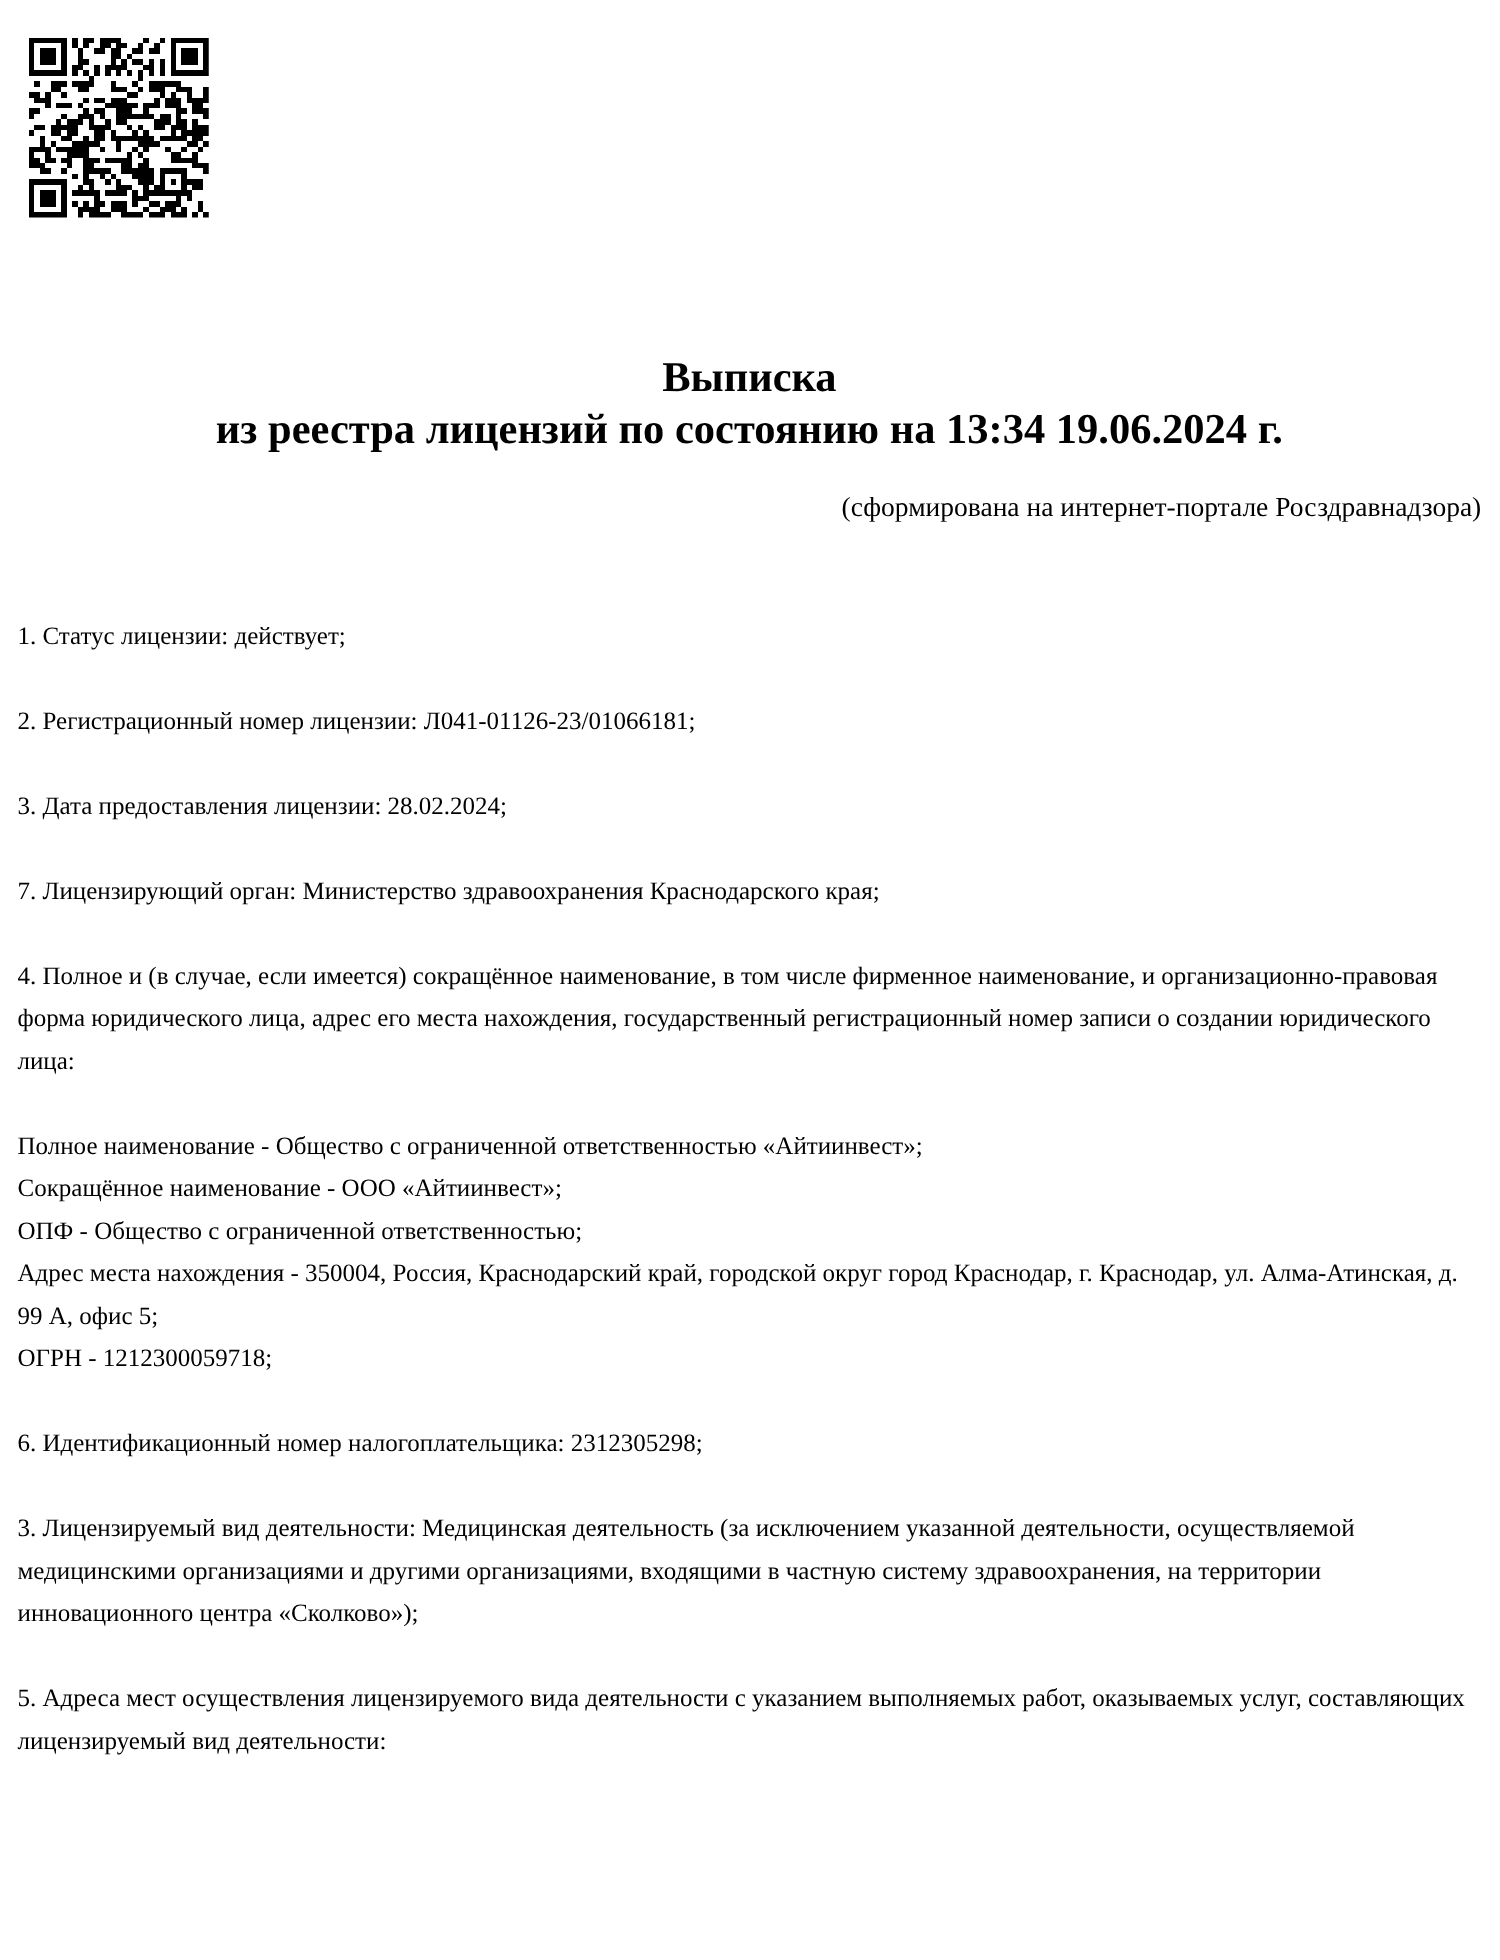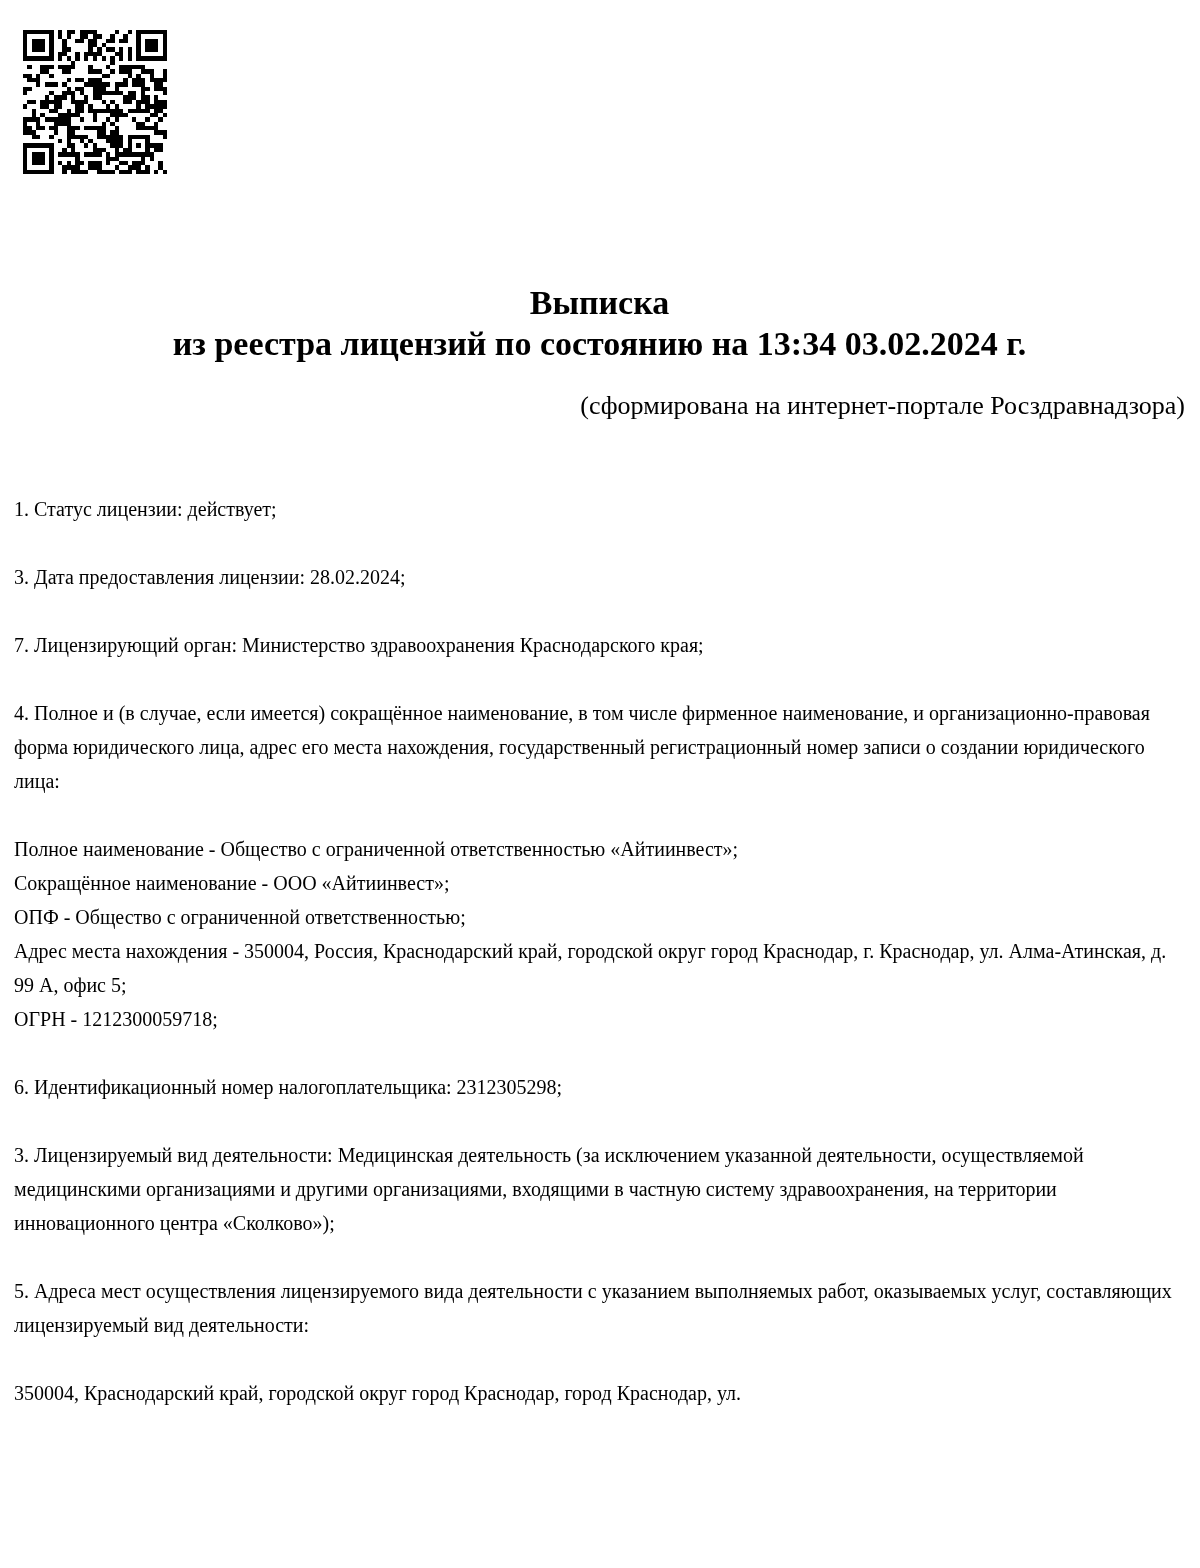--- a/index.html
+++ b/index.html
@@ -32,21 +32,21 @@
   .doc-title {
     margin: 282px 0 0 0;
     text-align: center;
     font-size: 34px;
     line-height: 41px;
     font-weight: bold;
   }
   .subtitle {
     margin-top: 28px;
     text-align: right;
-    font-size: 26px;
+    font-size: 22px;
     line-height: 28px;
     font-weight: normal;
   }
   .body-text {
     margin-top: 72px;
     font-size: 20px;
     line-height: 34px;
   }
   .body-text p {
     margin: 0 0 34px 0;
@@ -595,35 +595,35 @@
       <rect x="27" y="32" width="1" height="1" fill="#000000"></rect>
       <rect x="28" y="32" width="1" height="1" fill="#000000"></rect>
       <rect x="30" y="32" width="1" height="1" fill="#000000"></rect>
       <rect x="32" y="32" width="1" height="1" fill="#000000"></rect>
     </svg>
 
   <div class="content">
 
     <h1 class="doc-title">
       <div>Выписка</div>
-      <div>из реестра лицензий по состоянию на 13:34 03.02.2024 г.</div>
+      <div>из реестра лицензий по состоянию на 13:34 19.06.2024 г.</div>
     </h1>
 
     <div class="subtitle">(сформирована на интернет-портале Росздравнадзора)</div>
 
     <div class="body-text">
       <p>1. Статус лицензии: действует;</p>
+      <p>2. Регистрационный номер лицензии: Л041-01126-23/01066181;</p>
       <p>3. Дата предоставления лицензии: 28.02.2024;</p>
       <p>7. Лицензирующий орган: Министерство здравоохранения Краснодарского края;</p>
       <p>4. Полное и (в случае, если имеется) сокращённое наименование, в том числе фирменное наименование, и организационно-правовая форма юридического лица, адрес его места нахождения, государственный регистрационный номер записи о создании юридического лица:</p>
       <p>Полное наименование - Общество с ограниченной ответственностью «Айтиинвест»;
 Сокращённое наименование - ООО «Айтиинвест»;
 ОПФ - Общество с ограниченной ответственностью;
 Адрес места нахождения - 350004, Россия, Краснодарский край, городской округ город Краснодар, г. Краснодар, ул. Алма-Атинская, д. 99 А, офис 5;
 ОГРН - 1212300059718;</p>
       <p>6. Идентификационный номер налогоплательщика: 2312305298;</p>
       <p>3. Лицензируемый вид деятельности: Медицинская деятельность (за исключением указанной деятельности, осуществляемой медицинскими организациями и другими организациями, входящими в частную систему здравоохранения, на территории инновационного центра «Сколково»);</p>
       <p>5. Адреса мест осуществления лицензируемого вида деятельности с указанием выполняемых работ, оказываемых услуг, составляющих лицензируемый вид деятельности:</p>
-      <p>350004, Краснодарский край, городской округ город Краснодар, город Краснодар, ул.</p>
     </div>
 
   </div>
 </div>
 
 </body></html>

